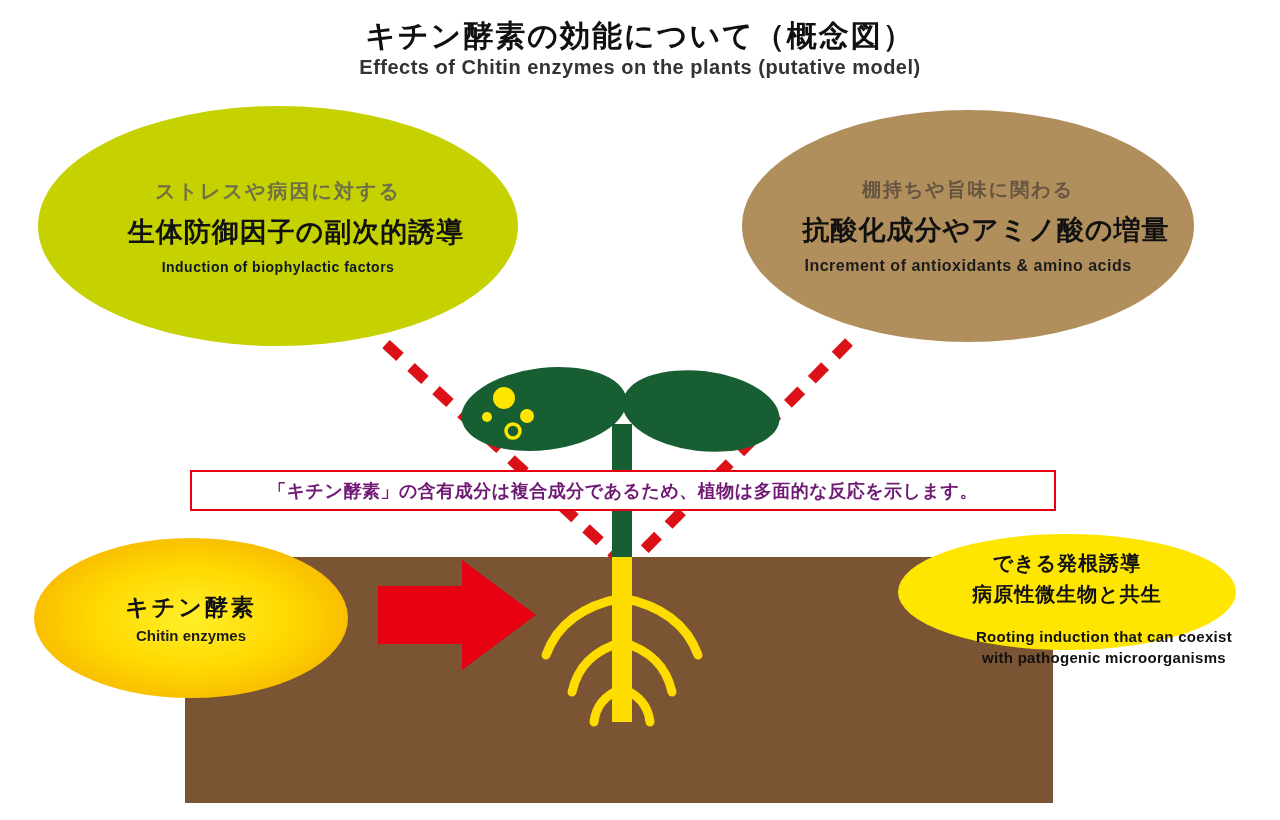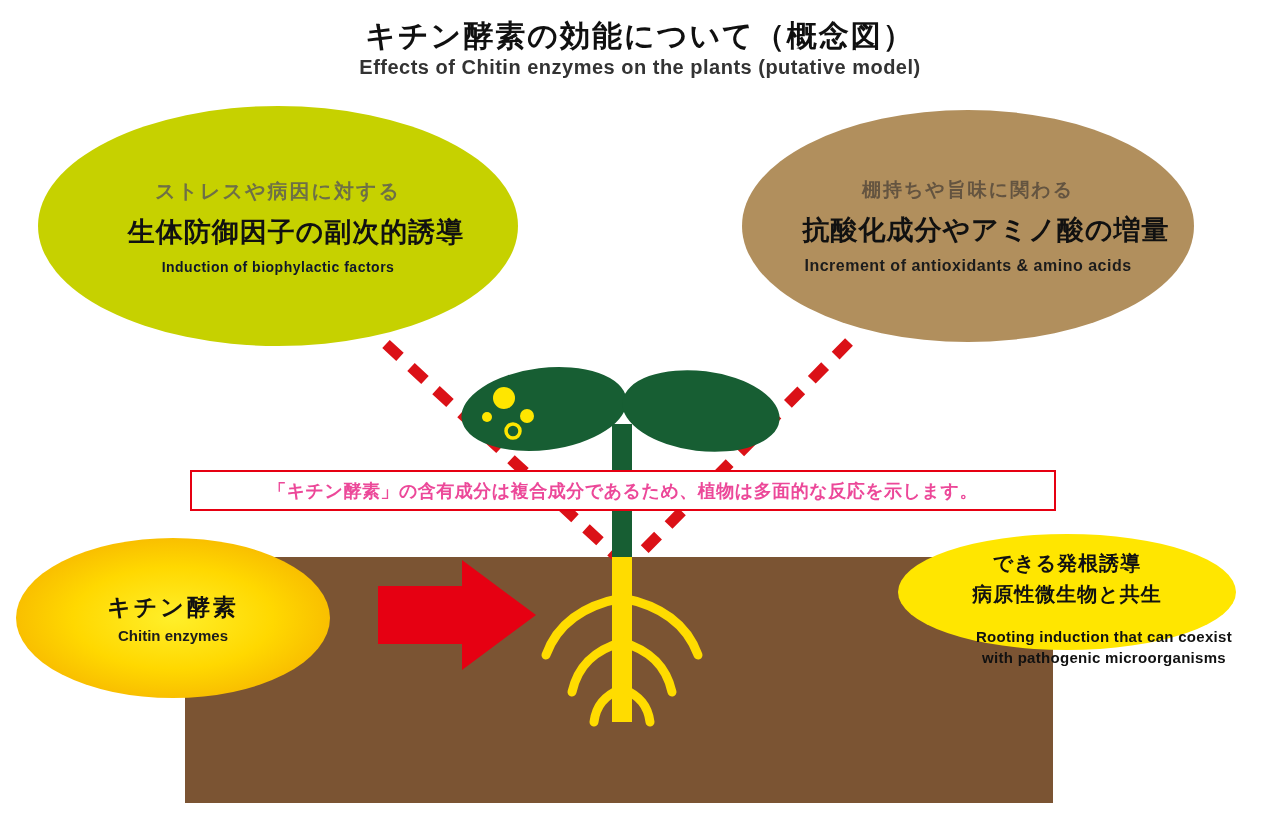--- a/index.html
+++ b/index.html
@@ -17,31 +17,31 @@
   }
   .soil{
     position:absolute;left:185px;top:557px;width:868px;height:246px;
     background:#7b5433;z-index:1;
   }
   .art{position:absolute;left:0;top:0;width:1280px;height:820px;z-index:2;pointer-events:none;}
   .note{
     position:absolute;left:190px;top:470px;width:866px;height:41px;box-sizing:border-box;
     background:#ffffff;border:2px solid #e60012;z-index:3;
     display:flex;align-items:center;justify-content:center;
-    font-size:18px;font-weight:bold;color:#ec4899;letter-spacing:.5px;
+    font-size:18px;font-weight:bold;color:#701a75;letter-spacing:.5px;
   }
   .bubble{
     position:absolute;border-radius:50%;z-index:4;
     display:flex;flex-direction:column;align-items:center;justify-content:center;
     text-align:center;
   }
   .bubble-tl{left:38px;top:106px;width:480px;height:240px;background:#c6d100;gap:9px;}
   .bubble-tr{left:742px;top:110px;width:452px;height:232px;background:#b18f5d;gap:9px;}
   .bubble-bl{
-    left:16px;top:538px;width:314px;height:160px;gap:4px;
+    left:34px;top:538px;width:314px;height:160px;gap:4px;
     background:radial-gradient(ellipse at center,#ffef2a 0%,#ffd800 45%,#f2a300 100%);
   }
   .bubble-br{left:898px;top:534px;width:338px;height:116px;background:#ffe600;padding-bottom:26px;box-sizing:border-box;gap:2px;}
   .tagline-tl{font-size:20px;font-weight:bold;color:#6e7046;letter-spacing:2px;}
   .tagline-tr{font-size:19px;font-weight:bold;color:#645440;letter-spacing:2px;}
   .heading-lg{font-size:27px;font-weight:bold;color:#111;letter-spacing:1px;margin-left:36px;}
   .caption-md{font-size:14px;font-weight:bold;color:#0f172a;letter-spacing:.5px;}
   .caption-sm{font-size:16px;font-weight:bold;color:#1c1c1c;letter-spacing:.5px;}
   .heading-bl{font-size:23px;font-weight:bold;color:#111;letter-spacing:3px;}
   .caption-bl{font-size:15px;font-weight:bold;color:#1c1c1c;}

